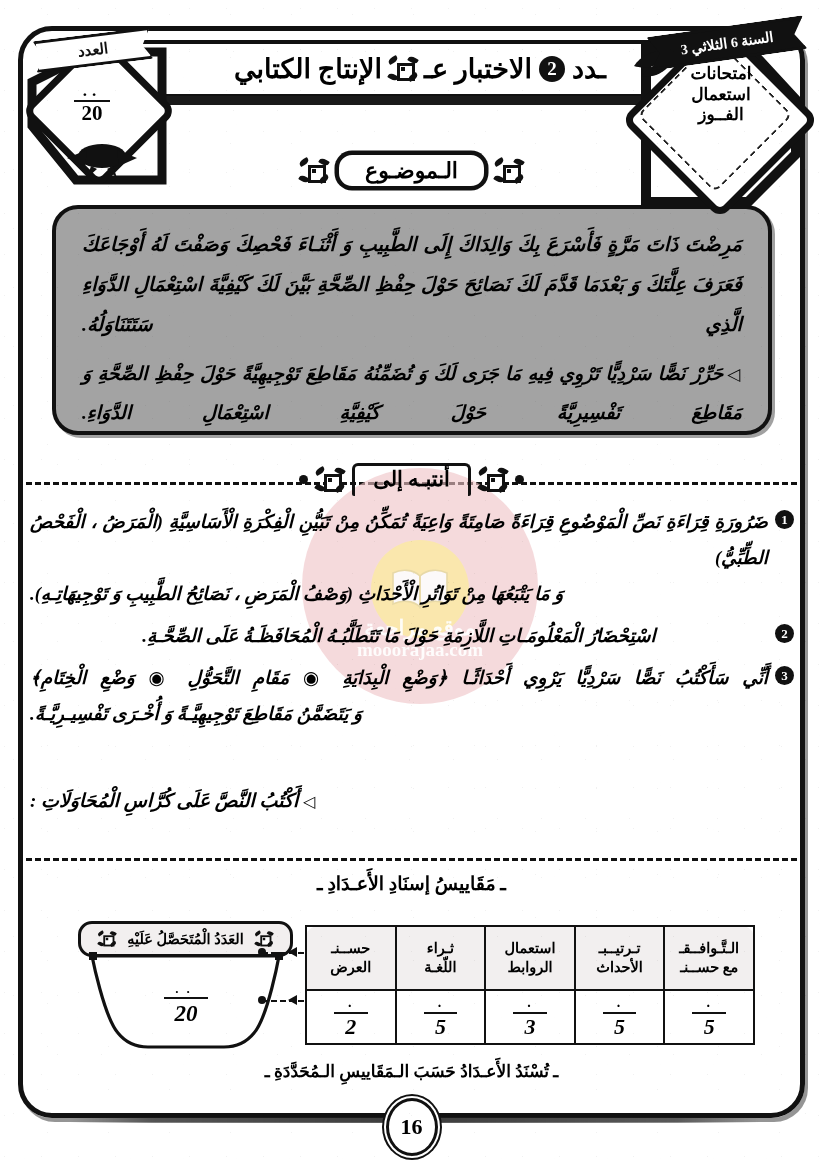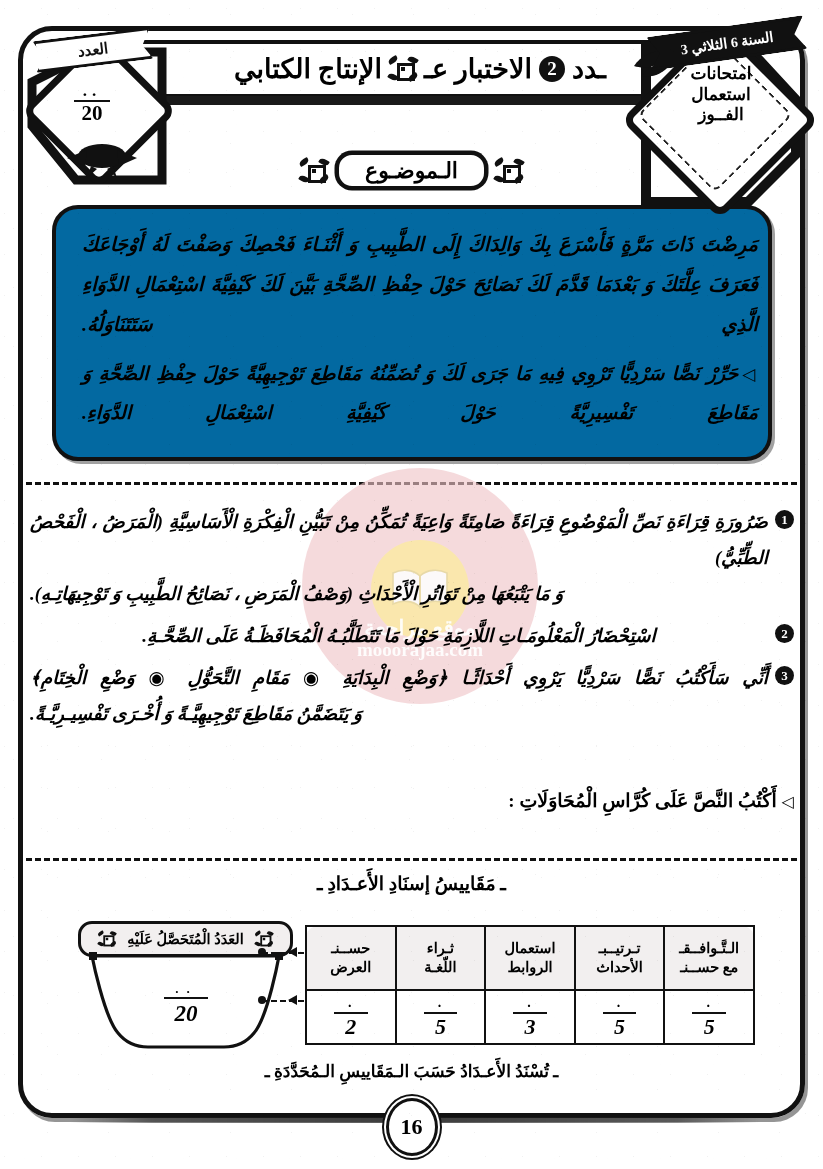--- a/index.html
+++ b/index.html
@@ -248,26 +248,26 @@
     box-shadow: inset 0 0 0 2px #fff, 0 0 0 1.5px #111;
   }
   .plaque-mawdoo { left: 0; right: 0; top: 152px; }
 
   
   .subject-box {
     position: absolute;
     left: 52px;
     top: 205px;
     width: 720px;
-    height: 256px;
+    height: 230px;
     border: 4px solid #111;
     border-radius: 26px;
     box-sizing: border-box;
-    background: #0369a1;
-    padding: 16px 10px 10px 26px;
+    background: #a3a3a3;
+    padding: 16px 26px 10px 26px;
     box-shadow: 3px 3px 0 rgba(20,20,20,0.4);
   }
   .subject-p {
     direction: rtl;
     text-align: justify;
     text-align-last: justify;
     font-size: 19.5px;
     line-height: 2.05;
     font-weight: bold;
     font-style: italic;
@@ -368,23 +368,24 @@
     text-align: center;
     text-align-last: center;
   }
 
   .write-instruction {
     position: absolute;
     left: 30px;
     top: 789px;
     width: 764px;
     direction: rtl;
-    text-align: right;
+    text-align: left;
     font-size: 19px;
     font-weight: bold;
+    font-style: italic;
   }
   .write-instruction .arrow { font-size: 16px; margin-left: 5px; }
 
   
   .scale-title {
     position: absolute;
     left: 0; right: 0;
     top: 872px;
     text-align: center;
     font-size: 19px;
@@ -703,20 +704,37 @@
       <path d="M31 10 C38 3 50 3 58 7 L58 38 C50 34 38 34 31 41 Z" fill="#fdfdfd" stroke="#e7d9a2" stroke-width="1.6"></path>
       <path d="M31 10 L31 41" stroke="#e7d9a2" stroke-width="1.6" fill="none"></path>
     </svg>
   </div>
   <div class="watermark-text">
     <span class="wm-ar">موقع مراجعة</span>
     <span class="wm-en">mooorajaa.com</span>
   </div>
 
   <div class="dash-rule rule-top"></div>
+  <div class="plaque plaque-intabih">
+    <span class="plaque-dot"></span>
+    <span class="floret">
+      <i class="leaf l1"></i>
+        <i class="leaf l2"></i>
+        <i class="leaf l3"></i>
+        <i class="leaf l4"></i>
+    </span>
+    <span class="plaque-box">أنتبـه إلى</span>
+    <span class="floret">
+      <i class="leaf l1"></i>
+        <i class="leaf l2"></i>
+        <i class="leaf l3"></i>
+        <i class="leaf l4"></i>
+    </span>
+    <span class="plaque-dot"></span>
+  </div>
 
   <div class="notes">
     <div class="note-item">
       <span class="note-num">1</span>
       <span class="note-text">
         <span>ضَرُورَةِ قِرَاءَةِ نَصِّ الْمَوْضُوعِ قِرَاءَةً صَامِتَةً وَاعِيَةً تُمَكِّنُ مِنْ تَبَيُّنِ الْفِكْرَةِ الْأَسَاسِيَّةِ (الْمَرَضُ ، الْفَحْصُ الطِّبِّيُّ)</span>
         <span class="sub">وَ مَا يَتْبَعُهَا مِنْ تَوَاتُرِ الْأَحْدَاثِ (وَصْفُ الْمَرَضِ ، نَصَائِحُ الطَّبِيبِ وَ تَوْجِيهَاتِـهِ).</span>
       </span>
     </div>
     <div class="note-item">

